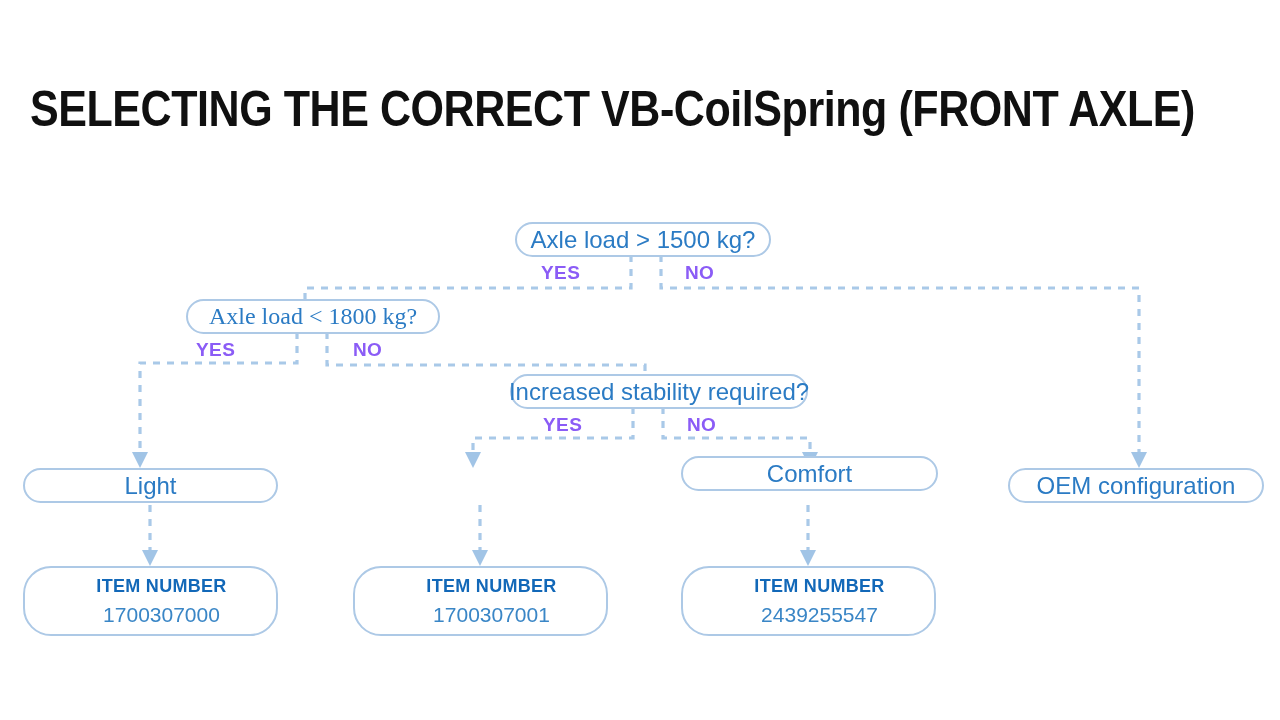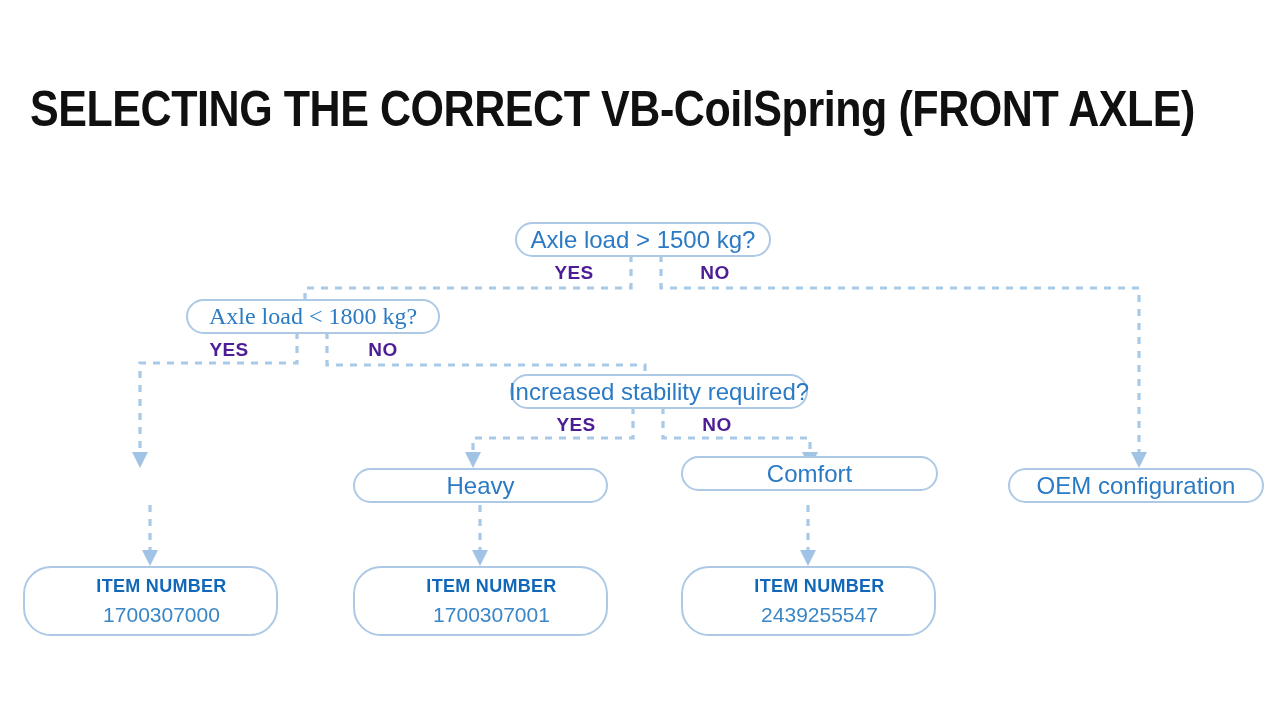--- a/index.html
+++ b/index.html
@@ -94,24 +94,23 @@
     font-size: 21px;
     color: #3a86c6;
     line-height: 1;
   }
 
   
   .branch-label {
     position: absolute;
     font-size: 19px;
     font-weight: bold;
-    color: #4c1d95;
+    color: #8b5cf6;
     letter-spacing: 0.4px;
     white-space: nowrap;
-    text-align: center;
   }
 </style>
 </head>
 <body>
 
 <div id="canvas">
 
   <div id="page-title">SELECTING THE CORRECT VB-CoilSpring (FRONT AXLE)</div>
 
   <svg id="connectors" viewBox="0 0 1280 720" width="1280" height="720">
@@ -151,22 +150,22 @@
   </div>
   <div class="branch-label" style="left:196px; top:339px; width:66px;">YES</div>
   <div class="branch-label" style="left:353px; top:339px; width:60px;">NO</div>
 
   <div class="node node-decision" style="left:510px; top:374px; width:298px;">
     <span>Increased stability required?</span>
   </div>
   <div class="branch-label" style="left:543px; top:414px; width:66px;">YES</div>
   <div class="branch-label" style="left:687px; top:414px; width:60px;">NO</div>
 
-  <div class="node node-result" style="left:353px; top:468px; width:255px;">
-    <span>Heavy</span>
+  <div class="node node-result" style="left:23px; top:468px; width:255px;">
+    <span>Light</span>
   </div>
   <div class="node node-result" style="left:681px; top:456px; width:257px;">
     <span>Comfort</span>
   </div>
   <div class="node node-result" style="left:1008px; top:468px; width:256px;">
     <span>OEM configuration</span>
   </div>
 
   <div class="node node-item" style="left:23px; top:566px; width:255px;">
     <span class="item-caption">ITEM NUMBER</span>

